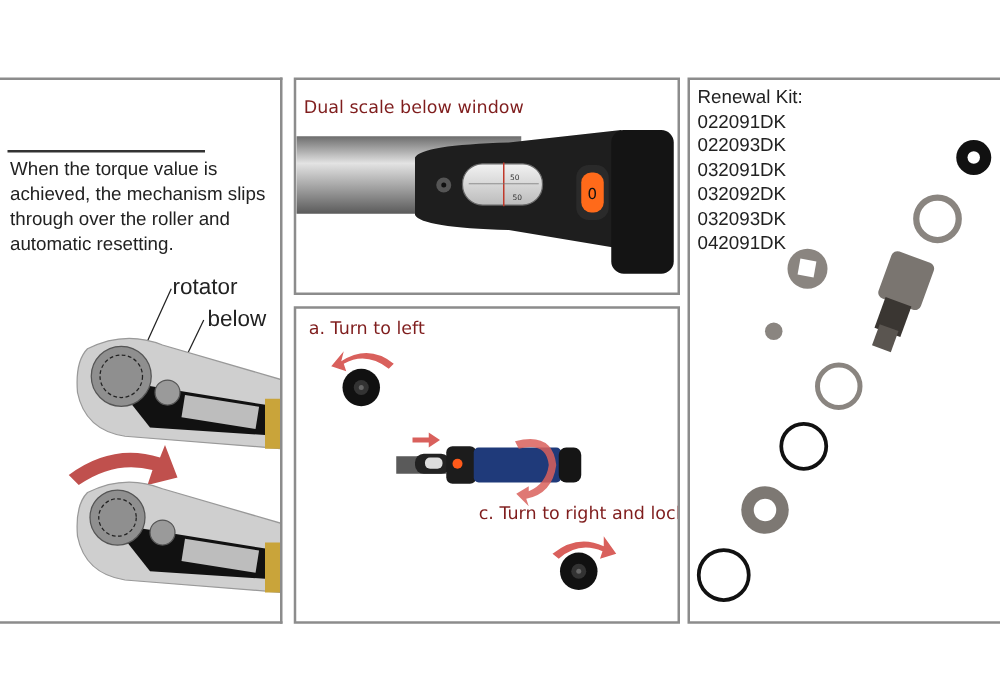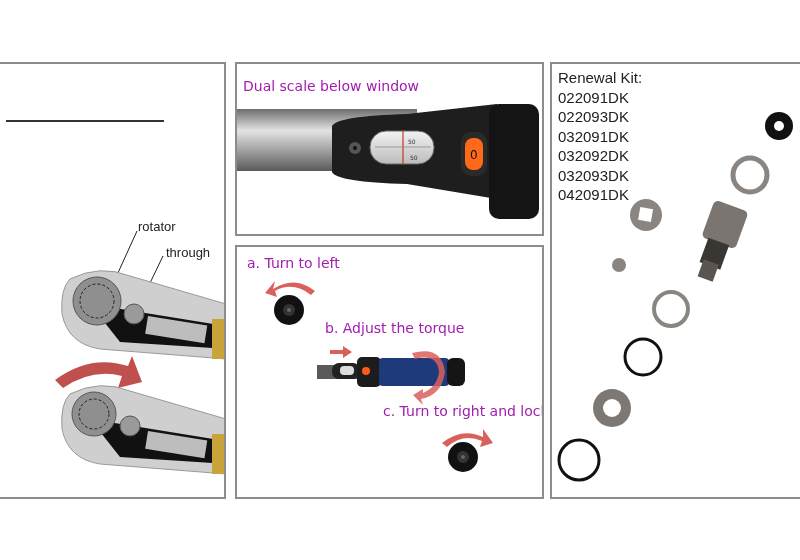--- a/index.html
+++ b/index.html
@@ -6,34 +6,35 @@
   body{width:800px;height:560px;position:relative;overflow:hidden;font-family:"Liberation Sans",sans-serif;color:#222;}
   .panel{position:absolute;border:2px solid #8c8c8c;box-sizing:border-box;background:#fff;overflow:hidden;}
   #p-left{left:0;top:62px;width:226px;height:437px;border-left:none;}
   #p-mt{left:235px;top:62px;width:309px;height:174px;}
   #p-mb{left:235px;top:245px;width:309px;height:254px;text-decoration:underline;}
   #p-right{left:550px;top:62px;width:286px;height:437px;border-right-width:2px;}
   .abs{position:absolute;}
   .title{font-weight:bold;font-size:15px;left:8px;top:34px;white-space:nowrap;}
   .uline{left:6px;top:56px;width:158px;height:2px;background:#333;}
   .para{left:8px;top:62px;font-size:15px;line-height:20px;width:218px;}
-  .lbl{font-size:13px;white-space:nowrap;}
+  .lbl{font-size:18px;white-space:nowrap;}
   .kit{left:6px;top:4px;font-size:15px;line-height:19.5px;}
   .kit div{white-space:nowrap;}
-  .mtxt{font-family:"DejaVu Sans",sans-serif;font-size:14px;white-space:nowrap;color:#a21caf;}
+  .mtxt{font-family:"DejaVu Sans",sans-serif;font-size:14px;white-space:nowrap;color:#7f1d1d;}
   svg{position:absolute;}
 </style>
 </head>
 <body>
 
 <div class="panel" id="p-left">
   <div class="abs uline"></div>
+  <div class="abs para">When the torque value is achieved, the mechanism slips through over the roller and automatic resetting.</div>
 
   <div class="abs lbl" style="left:138px;top:155px;">rotator</div>
-  <div class="abs lbl" style="left:166px;top:181px;">through</div>
+  <div class="abs lbl" style="left:166px;top:181px;">below</div>
 
   <svg width="226" height="437" viewBox="0 0 226 437" style="left:0;top:0;">
 
     <line x1="137" y1="167" x2="112" y2="222" stroke="#222" stroke-width="1"></line>
     <line x1="163" y1="192" x2="138" y2="244" stroke="#222" stroke-width="1"></line>
 
     <g>
       <path d="M70 215 Q60 225 62 250 Q68 280 100 285 L226 295 L226 240 L130 212 Q100 200 70 215 Z" fill="#cfcfcf" stroke="#999"></path>
       <path d="M90 240 L226 262 L226 285 L120 278 Z" fill="#111"></path>
       <rect x="148" y="252" width="60" height="18" fill="#bdbdbd" transform="rotate(9 148 252)"></rect>
@@ -83,21 +84,20 @@
     <text x="171" y="80" font-size="6" fill="#333" font-family="DejaVu Sans, sans-serif">50</text>
     <text x="173" y="96" font-size="6" fill="#333" font-family="DejaVu Sans, sans-serif">50</text>
     <rect x="224" y="68" width="26" height="44" rx="10" fill="#2a2a2a"></rect>
     <rect x="228" y="74" width="18" height="32" rx="8" fill="#ff6a1a"></rect>
     <text x="233" y="95" font-size="12" fill="#111" font-family="DejaVu Sans, sans-serif">0</text>
   </svg>
 </div>
 
 <div class="panel" id="p-mb">
   <div class="abs mtxt" style="left:10px;top:8px;">a. Turn to left</div>
-  <div class="abs mtxt" style="left:88px;top:73px;">b. Adjust the torque</div>
   <div class="abs mtxt" style="left:146px;top:156px;">c. Turn to right and lock</div>
   <svg width="305" height="250" viewBox="0 0 305 250" style="left:0;top:0;">
 
     <path d="M78 44 Q58 28 36 42 L38 34 L28 46 L40 50 L38 44 Q56 34 74 48 Z" fill="#d9605c"></path>
     <circle cx="52" cy="63" r="15" fill="#111"></circle>
       <circle cx="52" cy="63" r="6" fill="#333"></circle>
       <circle cx="52" cy="63" r="2" fill="#666"></circle>
 
     <path d="M93 103 L106 103 L106 99 L115 105 L106 111 L106 107 L93 107 Z" fill="#d9605c"></path>
 

